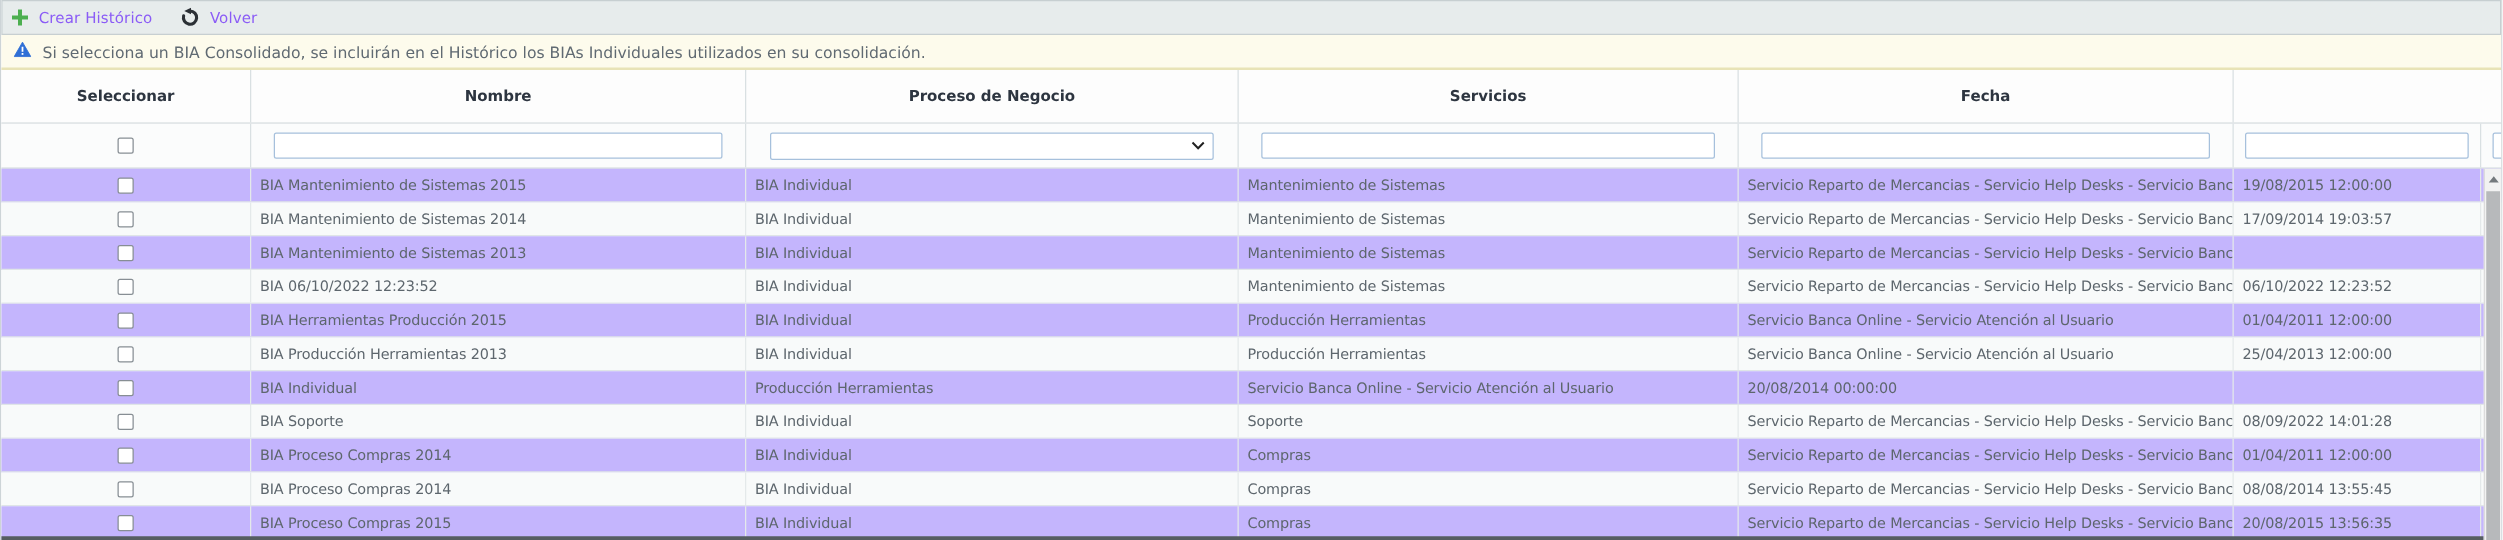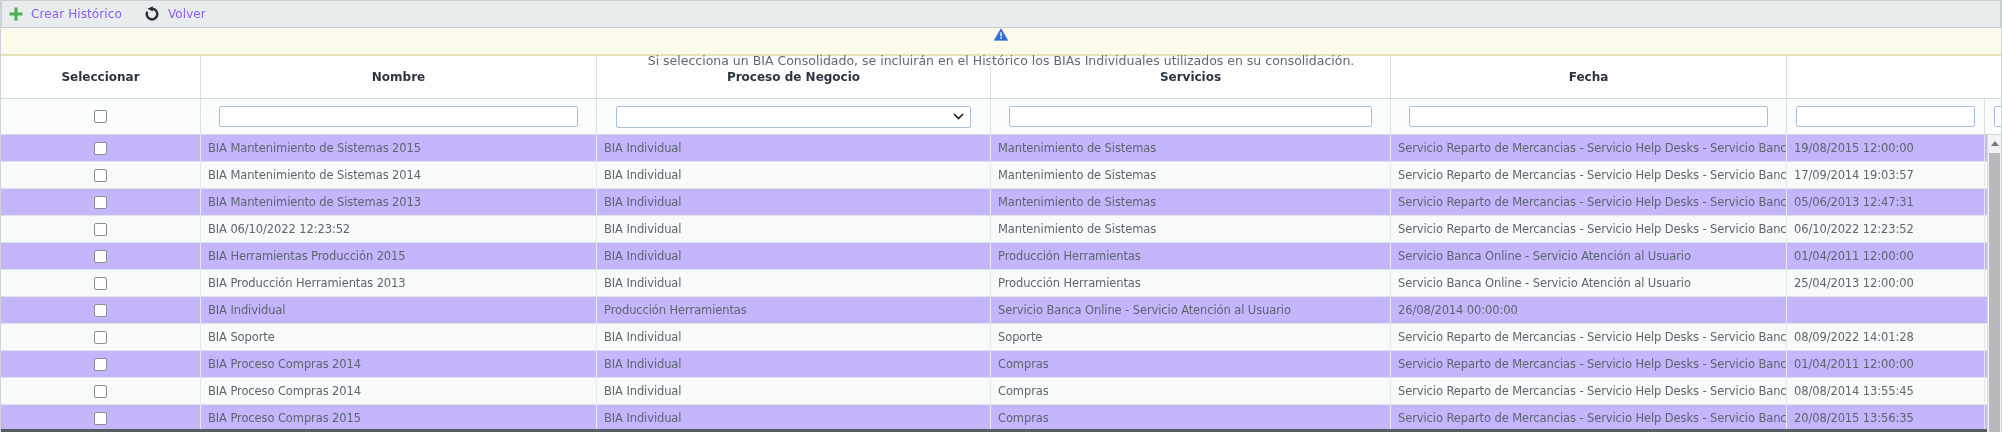--- a/index.html
+++ b/index.html
@@ -29,21 +29,21 @@
     cursor: pointer; letter-spacing: .1px;
   }
   .tb-btn svg { display:block; }
   
   .infobar {
     height: 28px;
     background: #fdfbec;
     border-bottom: 2px solid #e8e3b6;
     display: flex; align-items: center; gap: 9px;
     padding: 0 10px;
-    font-size: 12.5px; color: #606a72; flex-direction: column;
+    font-size: 12.5px; color: #606a72;
   }
   
   .grid-head, .grid-filter, .grid-row {
     display: grid;
     grid-template-columns: 200px 396px 394px 400px 396px 198px minmax(0,1fr);
   }
   .grid-head {
     height: 43px;
     background: #fdfdfd;
     border-bottom: 1px solid #cfd8da;
@@ -229,21 +229,20 @@
     </div>
 
     <div class="grid-row odd">
       <div class="c-sel">
         <input type="checkbox" class="cbx" style="">
       </div>
       <div>BIA Mantenimiento de Sistemas 2013</div>
       <div>BIA Individual</div>
       <div>Mantenimiento de Sistemas</div>
       <div>Servicio Reparto de Mercancias - Servicio Help Desks - Servicio Banca Online</div>
-      <div>05/06/2013 12:47:31</div>
       <div></div>
     </div>
 
     <div class="grid-row even">
       <div class="c-sel">
         <input type="checkbox" class="cbx" style="">
       </div>
       <div>BIA 06/10/2022 12:23:52</div>
       <div>BIA Individual</div>
       <div>Mantenimiento de Sistemas</div>
@@ -276,21 +275,21 @@
       <div></div>
     </div>
 
     <div class="grid-row odd">
       <div class="c-sel">
         <input type="checkbox" class="cbx" style="">
       </div>
       <div>BIA Individual</div>
       <div>Producción Herramientas</div>
       <div>Servicio Banca Online - Servicio Atención al Usuario</div>
-      <div>26/08/2014 00:00:00</div>
+      <div>20/08/2014 00:00:00</div>
       <div></div>
     </div>
 
     <div class="grid-row even">
       <div class="c-sel">
         <input type="checkbox" class="cbx" style="">
       </div>
       <div>BIA Soporte</div>
       <div>BIA Individual</div>
       <div>Soporte</div>

